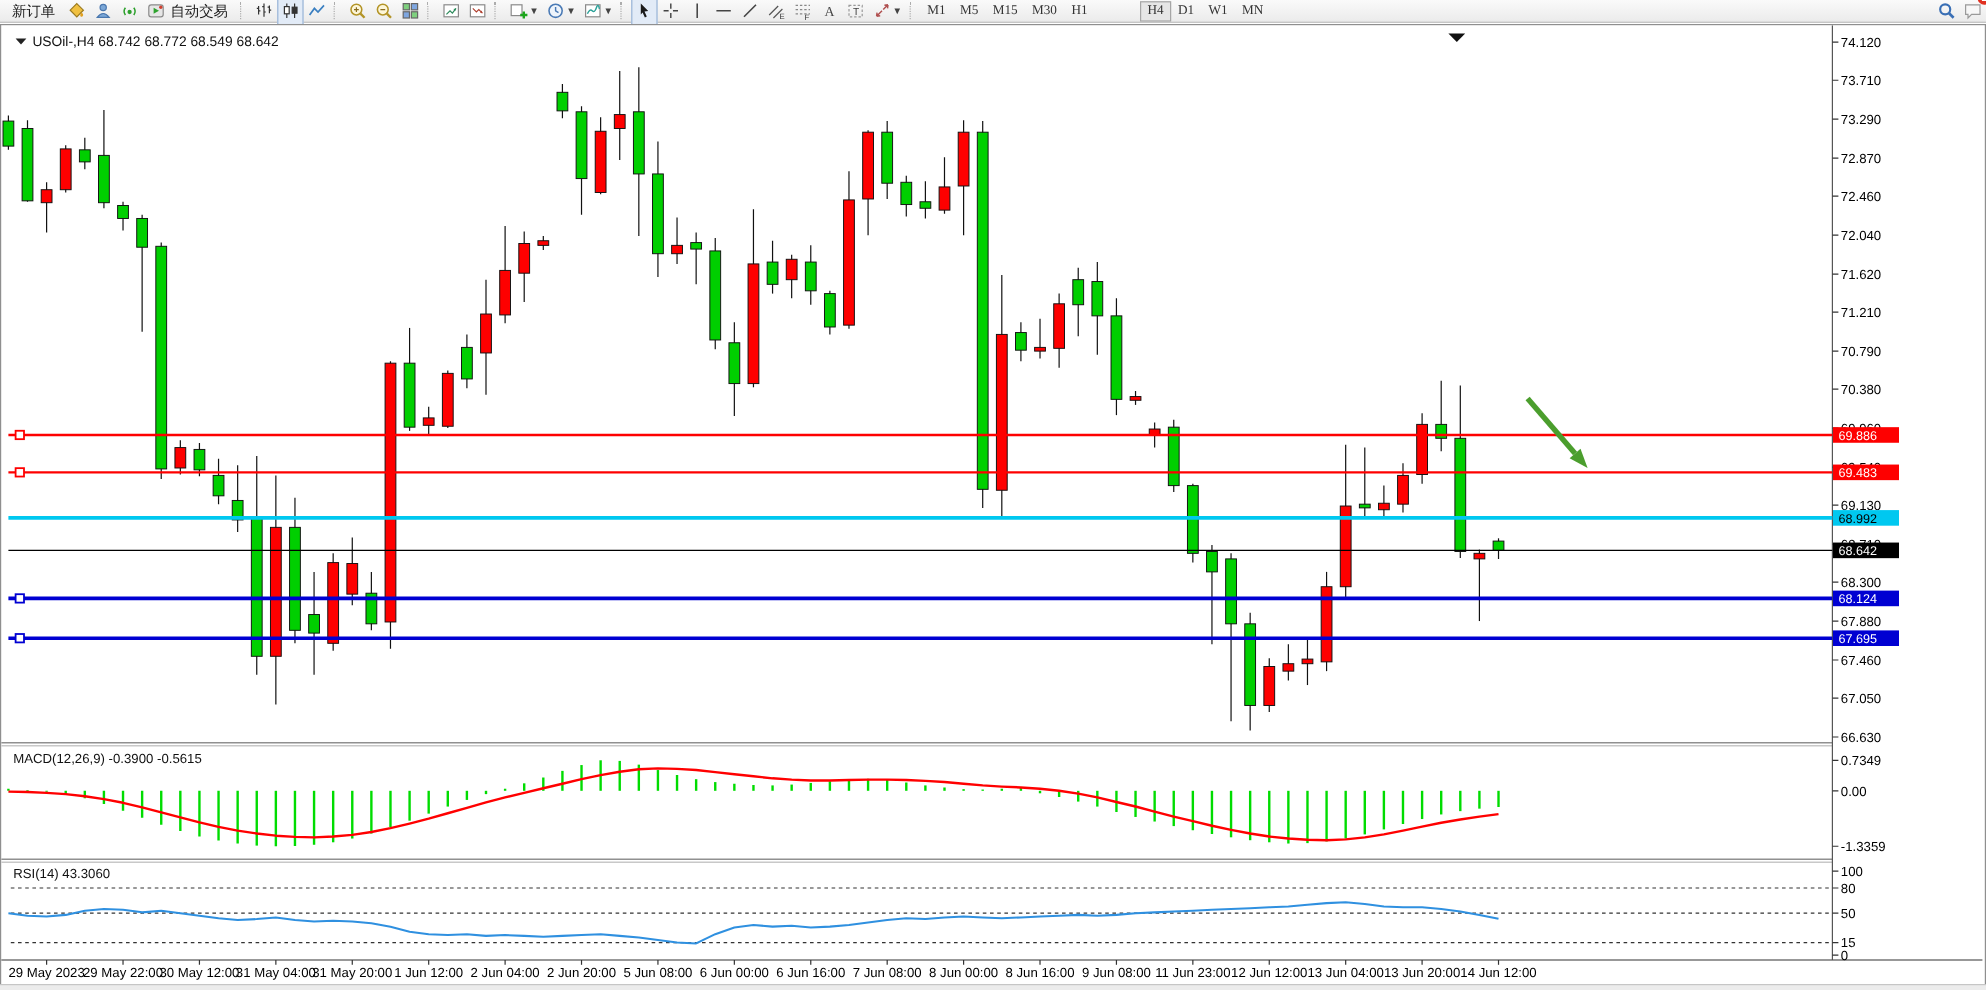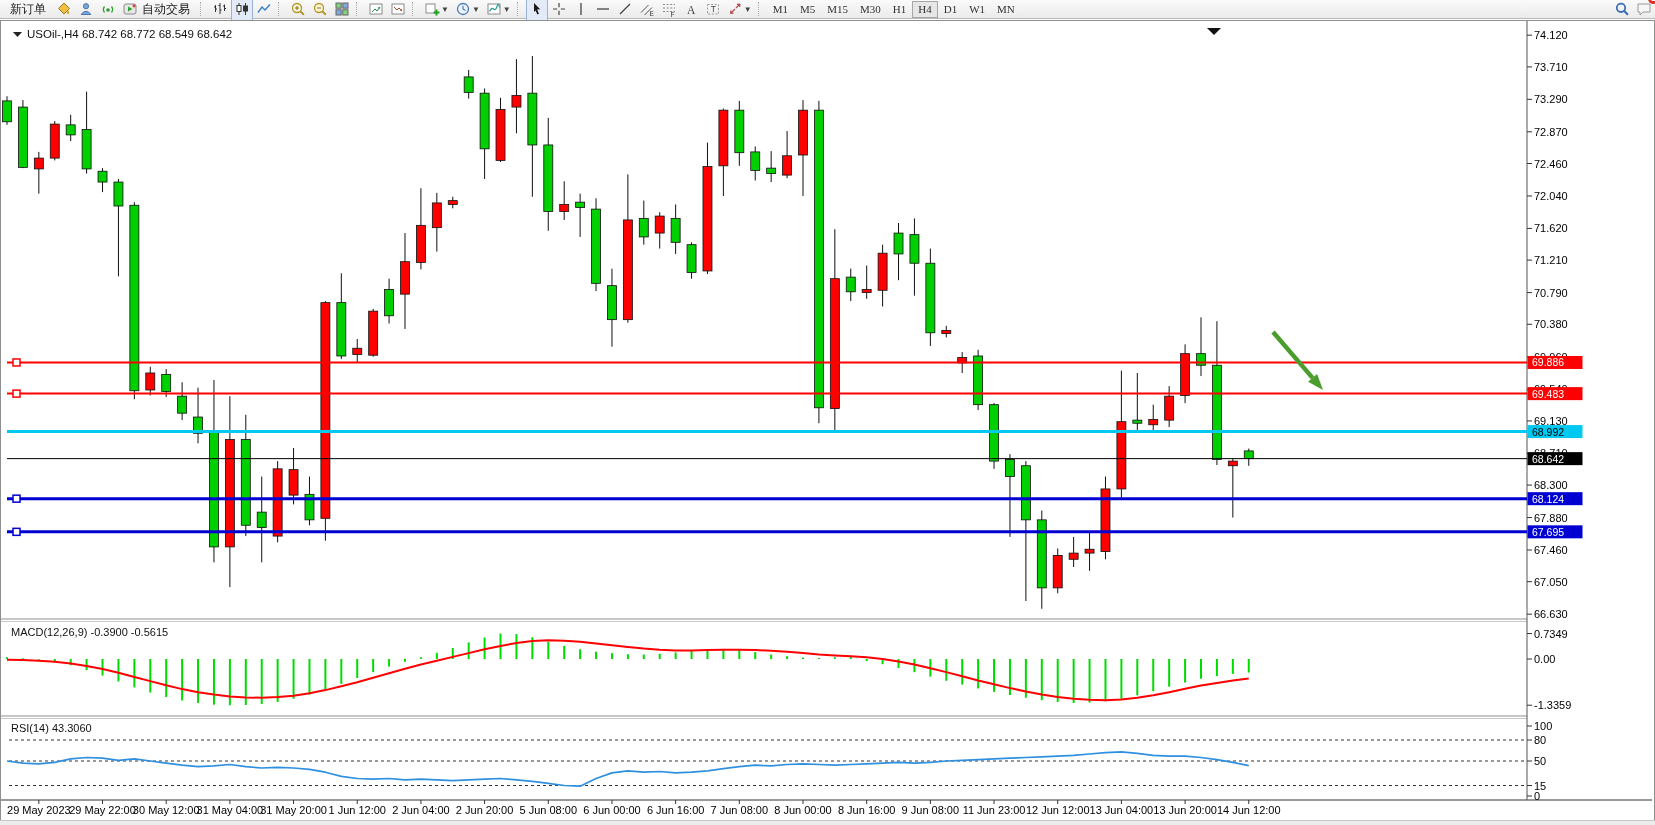--- a/index.html
+++ b/index.html
@@ -9,21 +9,21 @@
     background:linear-gradient(#fafafa,#ebebeb);border-bottom:1px solid #b8b8b8;
     display:flex;align-items:center;padding-left:3px;box-sizing:border-box;}
   .tb-btn{height:30px;min-width:20px;display:flex;align-items:center;justify-content:center;
     border:1px solid transparent;padding:0 2px;box-sizing:border-box;position:relative;}
   .tb-btn.active{background:#e2ebf7;border:1px solid #9ab4d6;}
   .tb-text{font-size:12px;color:#1a1a1a;padding:0 4px;white-space:nowrap;}
   .tb-caret{font-size:8px;color:#444;margin-left:1px;}
   .tb-sep{width:4px;height:14px;border-left:1px dotted #adadad;margin:0 4px 0 3px;}
   .tf-btn{font-size:11px;color:#333;padding:0 5px;height:17px;display:flex;align-items:center;
     border:1px solid transparent;box-sizing:border-box;font-family:Liberation Serif, serif;}
-  .tf-btn.active{background:#e6e6e6;border:1px solid #a6a6a6;}
+  .tf-btn.active{background:#e6e6e6;border:1px solid #a6a6a6;margin-left:38px;}
   .tb-spacer{flex:1;}
   .badge{position:absolute;top:-2px;right:-5px;width:11px;height:11px;border-radius:6px;
     background:#e03020;color:#fff;font-size:9px;font-weight:bold;line-height:11px;text-align:center;}
   
   #chart-window{position:absolute;top:20px;left:0;width:1655px;height:801px;
     border:1px solid #8f8f8f;box-sizing:border-box;background:#fff;}
   #chart-svg{position:absolute;top:0;left:0;}
   
   #statusbar{position:absolute;bottom:0;left:0;right:0;height:4px;background:#ececec;border-top:1px solid #c6c6c6;}
 </style>

